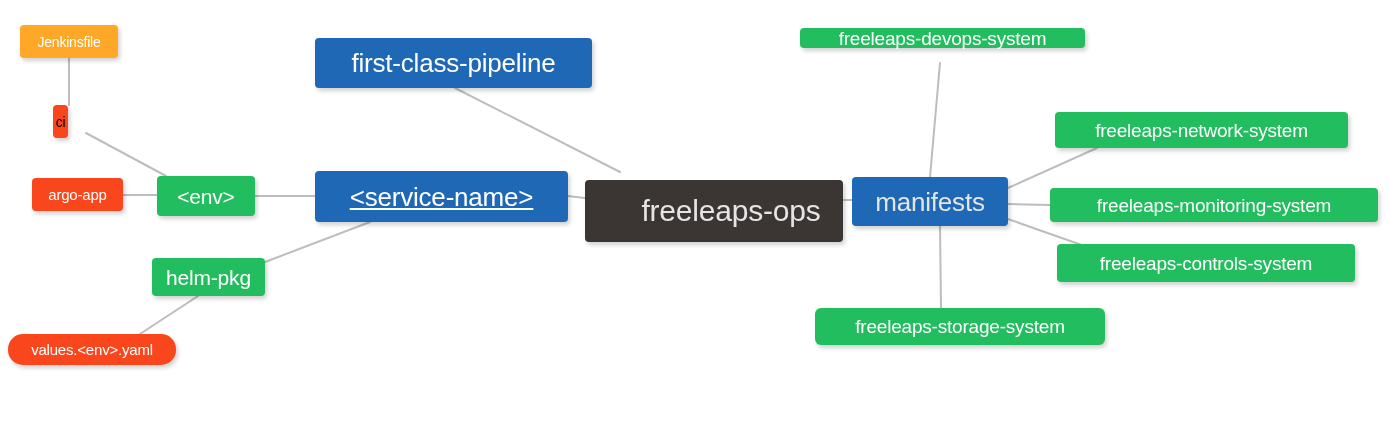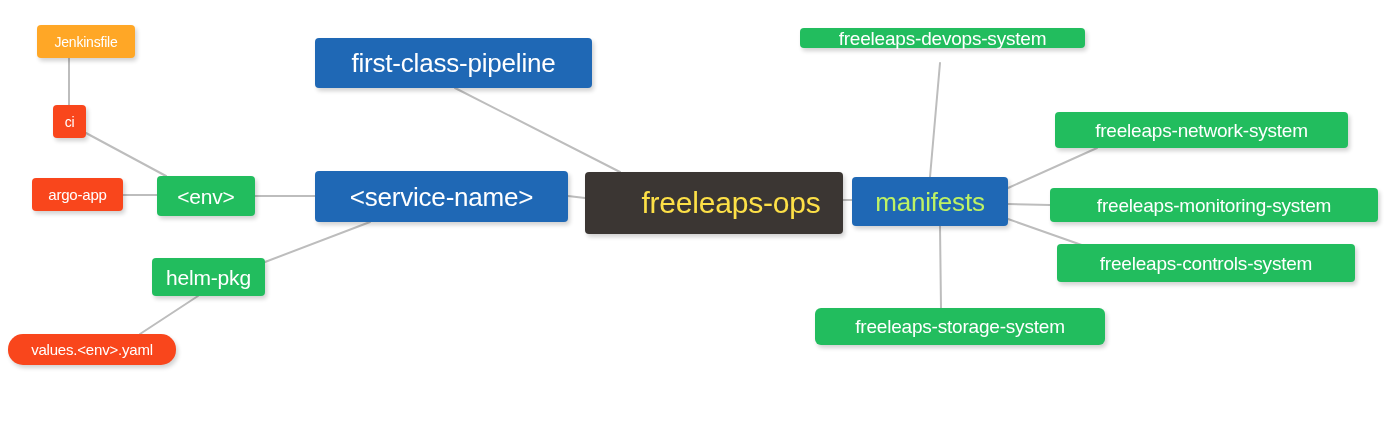--- a/index.html
+++ b/index.html
@@ -58,48 +58,48 @@
       <line x1="455" y1="88" x2="620" y2="172" stroke="#bdbdbd" stroke-width="2" stroke-linecap="round"></line>
       <line x1="568" y1="196" x2="585" y2="198" stroke="#bdbdbd" stroke-width="2" stroke-linecap="round"></line>
       <line x1="843" y1="200" x2="852" y2="200" stroke="#bdbdbd" stroke-width="2" stroke-linecap="round"></line>
       <line x1="930" y1="177" x2="940" y2="63" stroke="#bdbdbd" stroke-width="2" stroke-linecap="round"></line>
       <line x1="1008" y1="188" x2="1097" y2="148" stroke="#bdbdbd" stroke-width="2" stroke-linecap="round"></line>
       <line x1="1008" y1="204" x2="1050" y2="205" stroke="#bdbdbd" stroke-width="2" stroke-linecap="round"></line>
       <line x1="1008" y1="219" x2="1110" y2="255" stroke="#bdbdbd" stroke-width="2" stroke-linecap="round"></line>
       <line x1="940" y1="226" x2="941" y2="308" stroke="#bdbdbd" stroke-width="2" stroke-linecap="round"></line>
     </svg>
   <div id="node-layer">
-      <div class="node" style="left: 20px; top: 25px; width: 98px; height: 33px; background: rgb(255, 167, 38); color: rgb(255, 255, 255); font-size: 14px; margin-left: 17px;">
+      <div class="node" style="left: 20px; top: 25px; width: 98px; height: 33px; background: rgb(255, 167, 38); color: rgb(255, 255, 255); font-size: 14px;">
         <span class="node-label">Jenkinsfile</span>
       </div>
-      <div class="node" style="left: 53px; top: 105px; width: 33px; height: 33px; background: rgb(249, 70, 28); color: #ffffff; font-size: 14px;">
+      <div class="node" style="left: 53px; top: 105px; width: 15px; height: 33px; background: rgb(249, 70, 28); color: #000000; font-size: 14px;">
         <span class="node-label">ci</span>
       </div>
       <div class="node" style="left: 32px; top: 178px; width: 91px; height: 33px; background: rgb(249, 70, 28); color: rgb(255, 255, 255); font-size: 15px;">
         <span class="node-label">argo-app</span>
       </div>
       <div class="node" style="left: 157px; top: 176px; width: 98px; height: 40px; background: rgb(34, 189, 94); color: rgb(255, 255, 255); font-size: 21px;">
         <span class="node-label">&lt;env&gt;</span>
       </div>
       <div class="node" style="left: 152px; top: 258px; width: 113px; height: 38px; background: rgb(34, 189, 94); color: rgb(255, 255, 255); font-size: 21px;">
         <span class="node-label">helm-pkg</span>
       </div>
       <div class="node" style="left: 8px; top: 334px; width: 168px; height: 31px; background: rgb(249, 70, 28); color: rgb(255, 255, 255); font-size: 15px; border-radius: 15px;">
         <span class="node-label">values.&lt;env&gt;.yaml</span>
       </div>
       <div class="node" style="left: 315px; top: 38px; width: 277px; height: 50px; background: rgb(31, 104, 181); color: rgb(255, 255, 255); font-size: 26px;">
         <span class="node-label">first-class-pipeline</span>
       </div>
-      <div class="node" style="left: 315px; top: 171px; width: 253px; height: 51px; background: rgb(31, 104, 181); color: rgb(255, 255, 255); font-size: 26px;">
+      <div class="node" style="left: 315px; top: 171px; width: 253px; height: 51px; background: rgb(31, 104, 181); color: rgb(255, 255, 255); font-size: 26px; text-decoration: underline;">
         <span class="node-label">&lt;service-name&gt;</span>
       </div>
-      <div class="node" style="left: 585px; top: 172px; width: 258px; height: 62px; background: rgb(59, 54, 51); color: #fde047; font-size: 30px; padding-left: 34px;">
+      <div class="node" style="left: 585px; top: 180px; width: 258px; height: 62px; background: rgb(59, 54, 51); color: #e5e5e5; font-size: 30px; padding-left: 34px;">
         <span class="node-label">freeleaps-ops</span>
       </div>
-      <div class="node" style="left: 852px; top: 177px; width: 156px; height: 49px; background: rgb(31, 104, 181); color: #bef264; font-size: 26px;">
+      <div class="node" style="left: 852px; top: 177px; width: 156px; height: 49px; background: rgb(31, 104, 181); color: #e5e5e5; font-size: 26px;">
         <span class="node-label">manifests</span>
       </div>
       <div class="node" style="left: 800px; top: 28px; width: 285px; height: 20px; background: rgb(34, 189, 94); color: rgb(255, 255, 255); font-size: 19px;">
         <span class="node-label">freeleaps-devops-system</span>
       </div>
       <div class="node" style="left: 1055px; top: 112px; width: 293px; height: 36px; background: rgb(34, 189, 94); color: rgb(255, 255, 255); font-size: 19px;">
         <span class="node-label">freeleaps-network-system</span>
       </div>
       <div class="node" style="left: 1050px; top: 188px; width: 328px; height: 34px; background: rgb(34, 189, 94); color: rgb(255, 255, 255); font-size: 19px;">
         <span class="node-label">freeleaps-monitoring-system</span>

